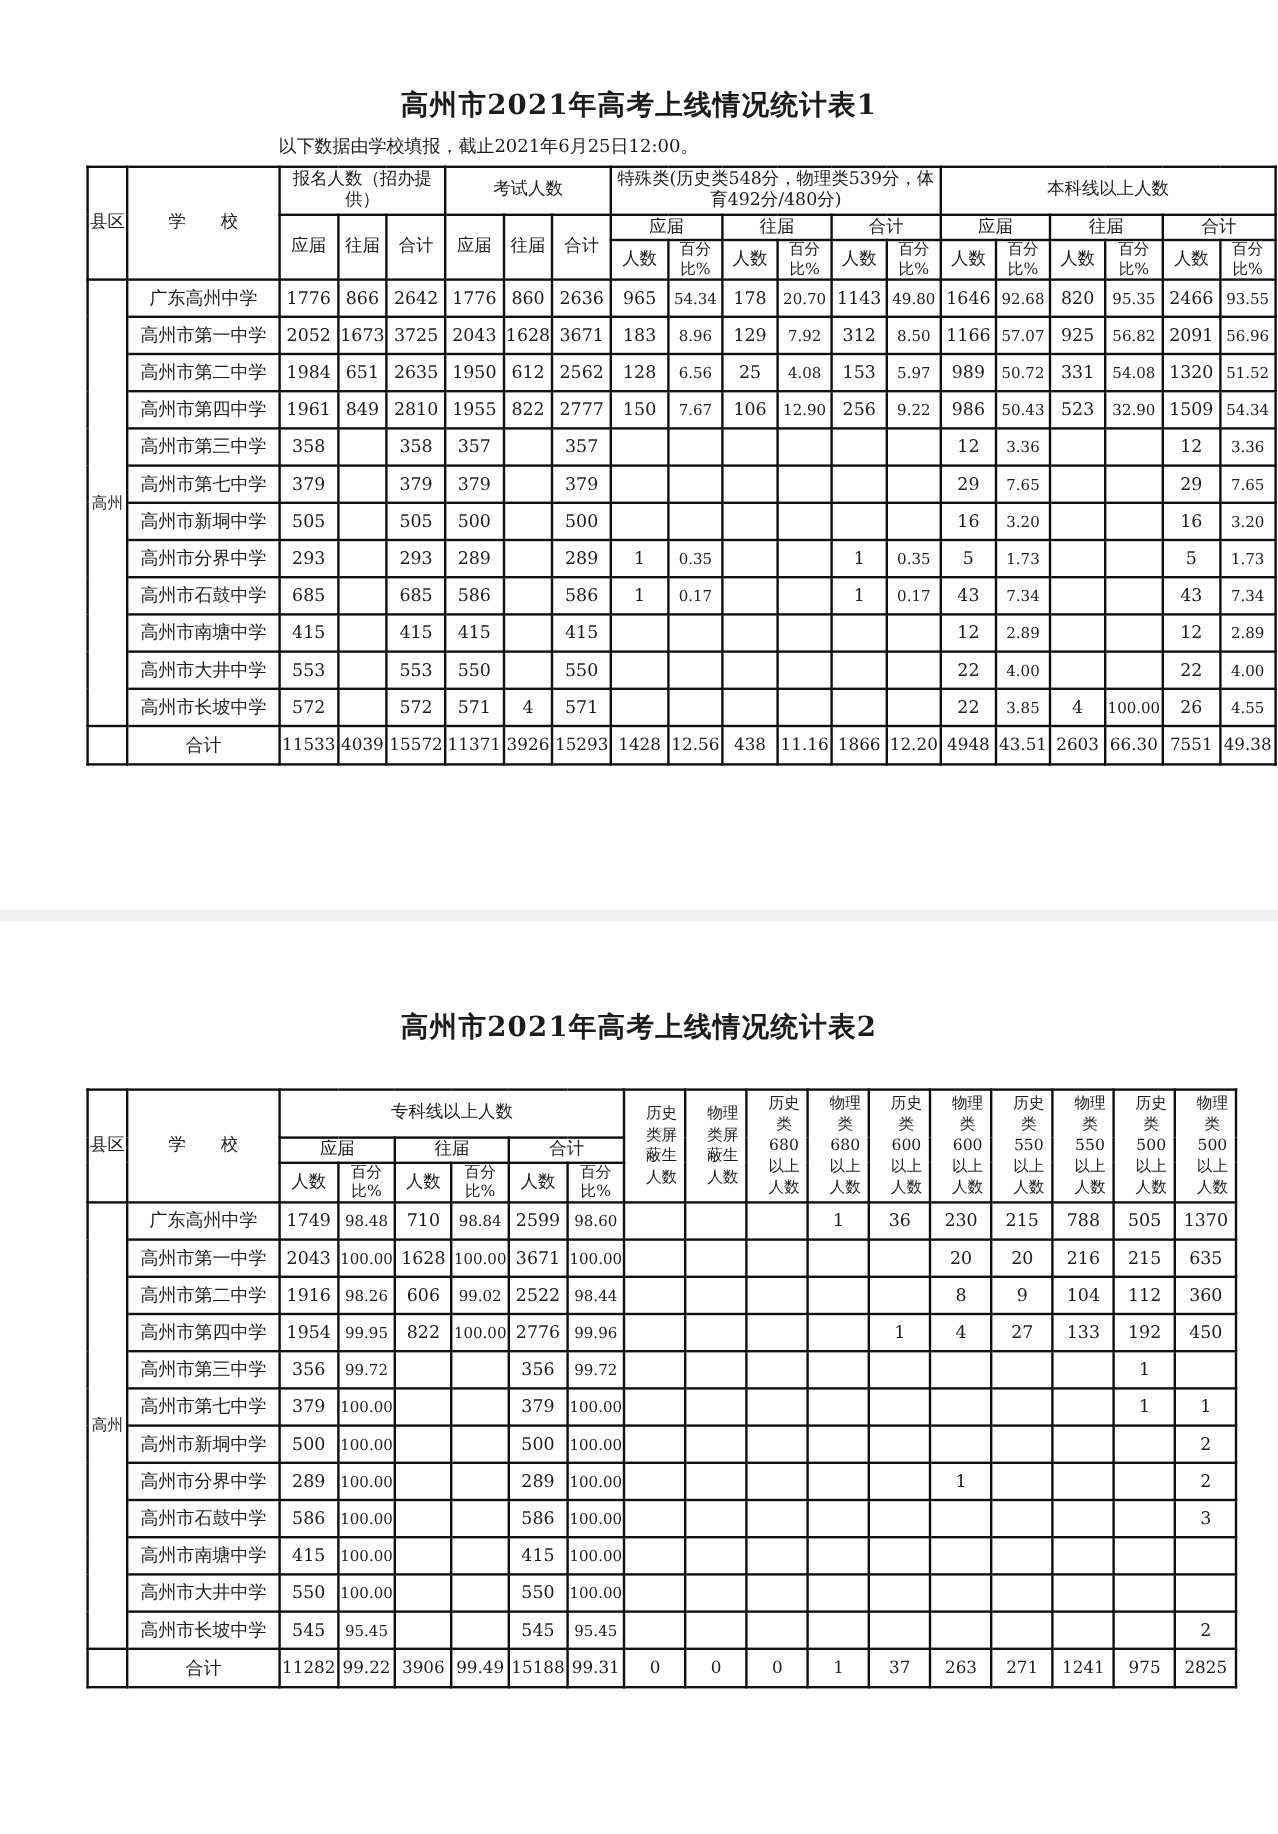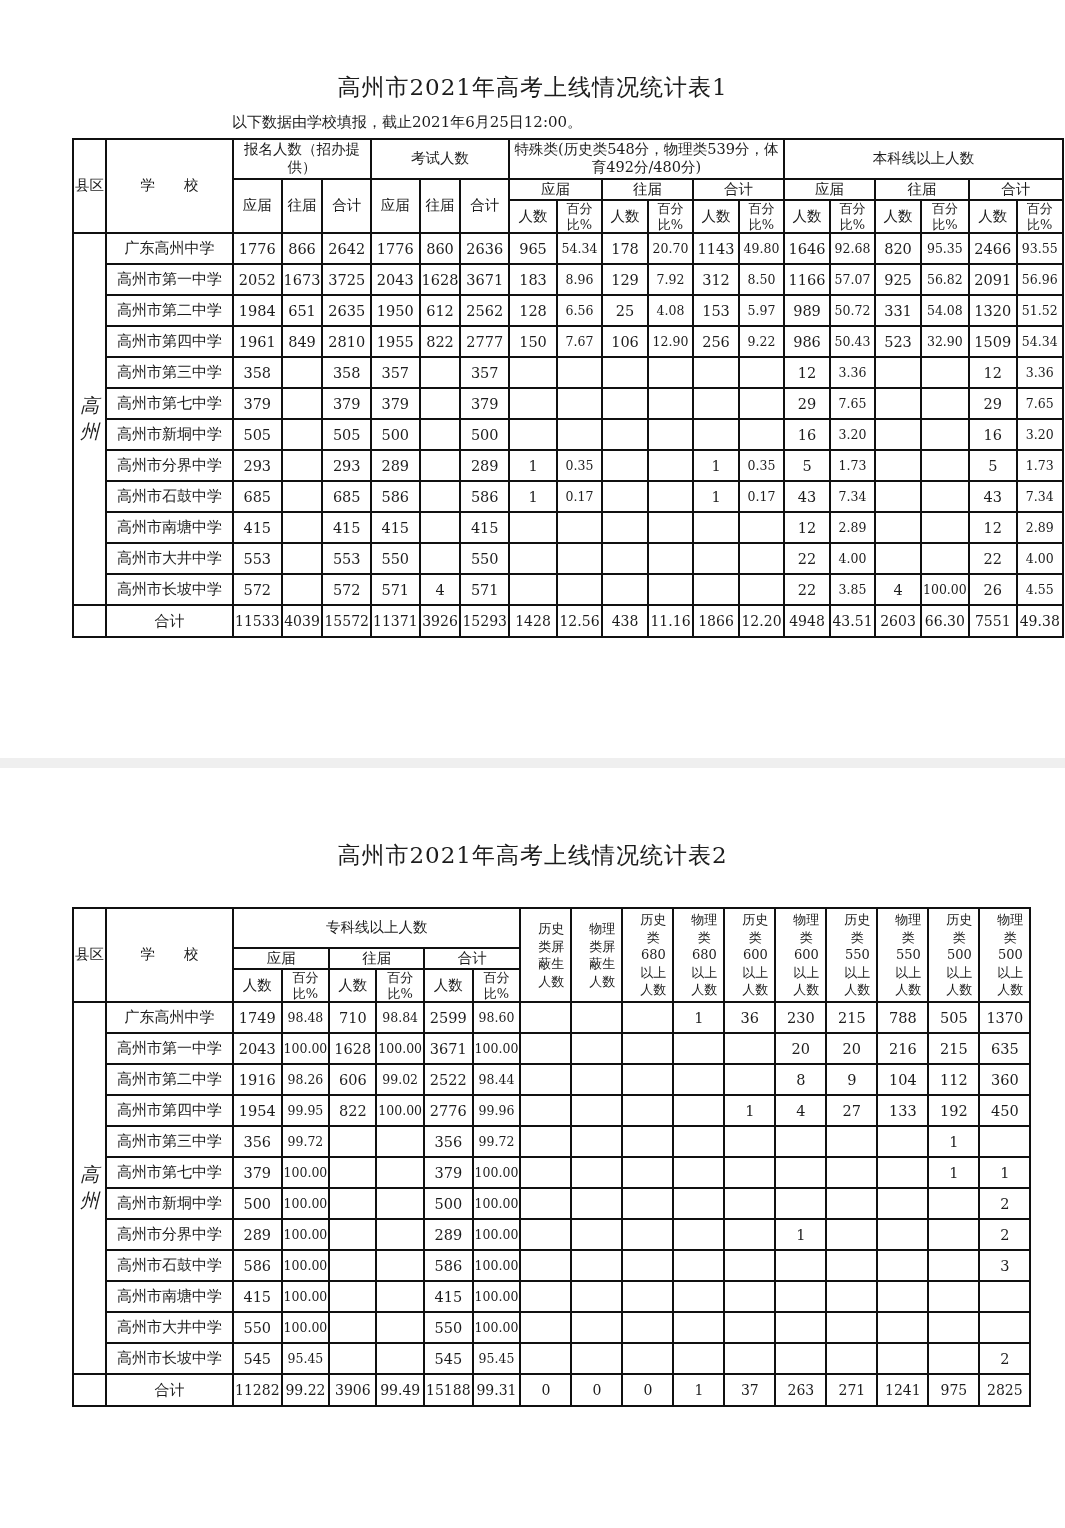--- a/index.html
+++ b/index.html
@@ -11,20 +11,21 @@
   .page{width:1065px;background:#ffffff;overflow:hidden;}
   .page1{height:758px;}
   .page2{height:760px;}
   .page-gap{width:1065px;height:10px;background:#efefef;}
   .doc-title{
     margin:72px 0 10px 0;
     text-align:center;
     font-size:23px;
     letter-spacing:1px;
     white-space:nowrap;
+    font-weight:bold;
   }
   .doc-subtitle{
     margin:0 0 6px 232px;
     font-size:15px;
   }
   table{
     border-collapse:collapse;
     table-layout:fixed;
     margin-left:72px;
   }
@@ -36,21 +37,21 @@
     padding:0 1px;
     overflow:hidden;
     font-weight:normal;
   }
   th{font-size:14.5px;line-height:1.22;}
   th.small{font-size:13px;line-height:1.2;}
   th.vcol{font-size:13px;line-height:1.35;padding-left:12px;}
   td{font-size:14.5px;}
   td.pct{font-size:12.5px;}
   td.school-cell{font-size:15px;font-family:Liberation Mono, monospace;}
-  td.county-cell{font-size:19px;font-style:italic;}
+  td.county-cell{font-size:13px;}
   tr.hr1{height:40px;}
   tr.hr2{height:21px;}
   tr.hr3{height:33px;}
   tr.data-row{height:31px;}
   tr.total-row{height:32px;}
   tr.total-row td{font-size:14px;}
   tr.total-row td.label{font-size:15px;}
 </style>
 </head>
 <body>

